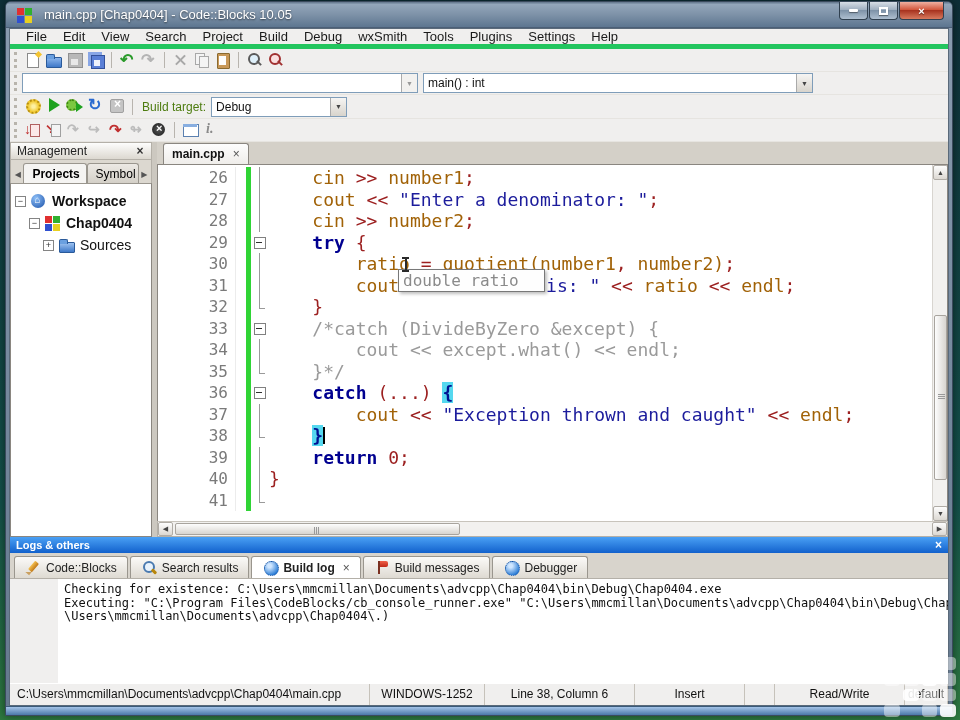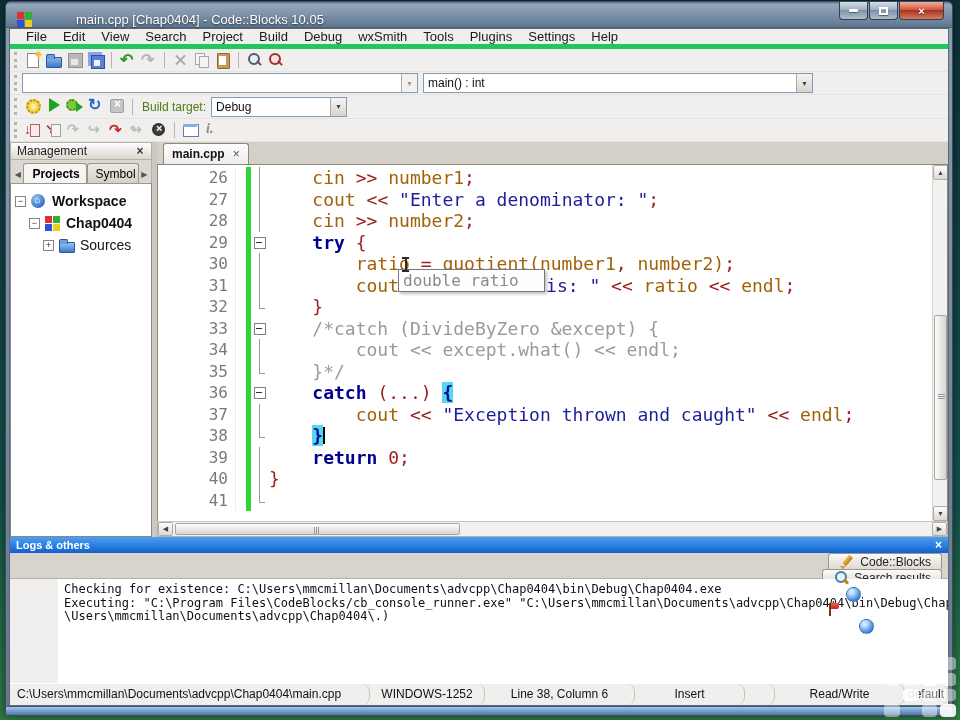--- a/index.html
+++ b/index.html
@@ -10,23 +10,23 @@
     position: relative;
   }
   
   .window {
     position: absolute; left: 5px; top: 1px; width: 948px; height: 715px;
     background: linear-gradient(180deg,#8a9cb0,#64788e);
     border: 1px solid #3a4a5c; border-radius: 6px 6px 0 0;
     display: flex; flex-direction: column;
     box-shadow: 0 0 8px rgba(0,0,0,.5);
   }
-  .titlebar { height: 26px; display: flex; align-items: flex-end; padding: 0 96px 0 10px; position: relative;
+  .titlebar { height: 26px; display: flex; align-items: center; padding: 0 96px 0 10px; position: relative;
     background: linear-gradient(180deg,#60748a 0%,#93a6ba 10%,#7e92a8 50%,#5d7690 100%);
-    border-radius: 5px 5px 0 0; border-bottom: 1px solid #4c5f77; gap: 32px; }
+    border-radius: 5px 5px 0 0; border-bottom: 1px solid #4c5f77; }
   .title-text { color: #fff; font-size: 13px; margin-left: 7px; text-shadow: 0 1px 2px rgba(0,0,0,.6); white-space: nowrap; }
   .winbtns { position: absolute; right: 8px; top: 0; display: flex; }
   .winbtn { height: 18px; border: 1px solid #30404f; border-top: none; border-radius: 0 0 4px 4px;
     display: flex; align-items: center; justify-content: center; color: #fff; font-size: 11px; font-weight: bold;
     background: linear-gradient(180deg,#d7dee6,#9fafc0 45%,#7e93a8 50%,#aebfd0); margin-left: 1px; text-shadow: 0 1px 1px rgba(0,0,0,.5); }
   .winbtn.min, .winbtn.max { width: 29px; }
   .winbtn.close { width: 45px; background: linear-gradient(180deg,#f0b0a0,#d2573d 45%,#a83420 50%,#d87a5e); }
   .minbar { width: 9px; height: 3px; background: #fff; border-radius: 1px; box-shadow: 0 1px 1px rgba(0,0,0,.4); }
   .maxbox { width: 9px; height: 8px; border: 2px solid #fff; box-shadow: 0 1px 1px rgba(0,0,0,.4); }
   .frame-body { flex: 1; margin: 0 3px; background: #f0efee; border: 1px solid #5a6a7a; display: flex; flex-direction: column; overflow: hidden; }
@@ -158,42 +158,42 @@
   .vthumb { position: absolute; left: 1px; width: 13px; top: 150px; height: 165px; background: linear-gradient(90deg,#fdfdfd,#d8d5d0); border: 1px solid #a8a49e; border-radius: 2px; }
   .grip-v { position: absolute; left: 3px; top: 50%; width: 7px; margin-top: -4px; border-top: 1px solid #999; box-shadow: 0 2px 0 #999, 0 4px 0 #999; height: 1px; }
   .hscroll { height: 16px; position: relative; background: #f2f1ef; border: 1px solid #b4b0a8; border-top: 1px solid #c8c4bc; }
   .hthumb { position: absolute; left: 17px; top: 1px; width: 285px; height: 12px; background: linear-gradient(#fdfdfd,#d8d5d0); border: 1px solid #a8a49e; border-radius: 2px; }
   .grip-h { position: absolute; top: 3px; left: 50%; height: 7px; margin-left: -4px; border-left: 1px solid #999; box-shadow: 2px 0 0 #999, 4px 0 0 #999; width: 1px; }
 
   
   .logs-caption { height: 16px; background: linear-gradient(180deg,#4aa0f4,#1261cc); display: flex; align-items: center; padding: 0 6px; }
   .logs-caption-text { color: #fff; font-size: 11px; font-weight: bold; }
   .logs-close { margin-left: auto; color: #fff; font-size: 12px; font-weight: bold; }
-  .log-tabs { height: 26px; background: #d8d4cc; display: flex; align-items: flex-end; padding: 0 4px; border-bottom: 1px solid #b4b0a8; flex-direction: column; }
+  .log-tabs { height: 26px; background: #d8d4cc; display: flex; align-items: flex-end; padding: 0 4px; border-bottom: 1px solid #b4b0a8; }
   .ltab { height: 22px; display: flex; align-items: center; padding: 0 10px; margin-right: 2px; font-size: 12px; color: #222;
     background: linear-gradient(#fbfaf8,#dedad2); border: 1px solid #9a968e; border-bottom: none; border-radius: 3px 3px 0 0; white-space: nowrap; }
   .ltab.active { background: #fff; font-weight: bold; }
   .lticon { width: 16px; height: 15px; position: relative; margin-right: 5px; flex: none; }
   .pencil-icon::before { content:""; position:absolute; left:6px; top:1px; width:5px; height:11px; background:linear-gradient(90deg,#f4c050,#c07818); transform:rotate(40deg); border-radius:1px; }
   .pencil-icon::after { content:""; position:absolute; left:1px; top:10px; border-top:4px solid transparent; border-right:5px solid #caa060; transform:rotate(40deg); }
   .search-icon::before { content:""; position:absolute; left:2px; top:1px; width:8px; height:8px; border:2px solid #4a7ab0; border-radius:50%; background:#e8f2fc; }
   .search-icon::after { content:""; position:absolute; left:10px; top:10px; width:6px; height:3px; background:#b8860b; transform:rotate(45deg); border-radius:1px; }
   .build-log-icon::before, .debugger-icon::before { content:""; position:absolute; left:2px; top:1px; width:13px; height:13px; border-radius:50%;
     background:radial-gradient(circle at 35% 30%,#cfe6ff 15%,#2f7fd6 75%); border:1px dotted #1a4f9a; }
   .flag-icon::before { content:""; position:absolute; left:4px; top:1px; width:2px; height:13px; background:#7a3020; }
   .flag-icon::after { content:""; position:absolute; left:6px; top:1px; width:8px; height:6px; background:linear-gradient(#f06048,#c02818); border-radius:0 2px 2px 0; }
   .ltclose { margin-left: 8px; color: #555; font-size: 12px; font-weight: normal; }
   .log-content { height: 104px; background: #fff; border-top: 1px solid #fff; padding: 3px 6px; overflow: hidden;
     font-family: "DejaVu Sans Mono", monospace; font-size: 12px; line-height: 13.5px; color: #101010; margin-left: 48px; }
   .log-line { white-space: pre; }
   .log-line .hl-red { background: #cc2222; color: #f8f8f8; padding: 0 2px; }
 
   
   .statusbar { height: 22px; background: #f0efee; border-top: 1px solid #fff; display: flex; align-items: stretch; }
-  .sfield { font-size: 12px; line-height: 21px; padding-left: 7px; border-right: 1px solid #c6c2ba; white-space: nowrap; overflow: hidden; color: #111; border-radius: 8px; }
+  .sfield { font-size: 12px; line-height: 21px; padding-left: 7px; border-right: 1px solid #c6c2ba; white-space: nowrap; overflow: hidden; color: #111; }
   .sfield.center { text-align: center; padding-left: 0; }
 
   
   .watermark { position: absolute; right: 1px; bottom: 0; width: 78px; height: 66px; z-index: 50;
     display: grid; grid-template-columns: repeat(4,1fr); grid-template-rows: repeat(4,1fr); gap: 3px; padding: 3px; }
   .wm-cell { border-radius: 4px; }
   .wm-0 { background: transparent; }
   .wm-1 { background: rgba(255,255,255,.45); }
   .wm-2 { background: rgba(255,255,255,.9); }
 </style>

